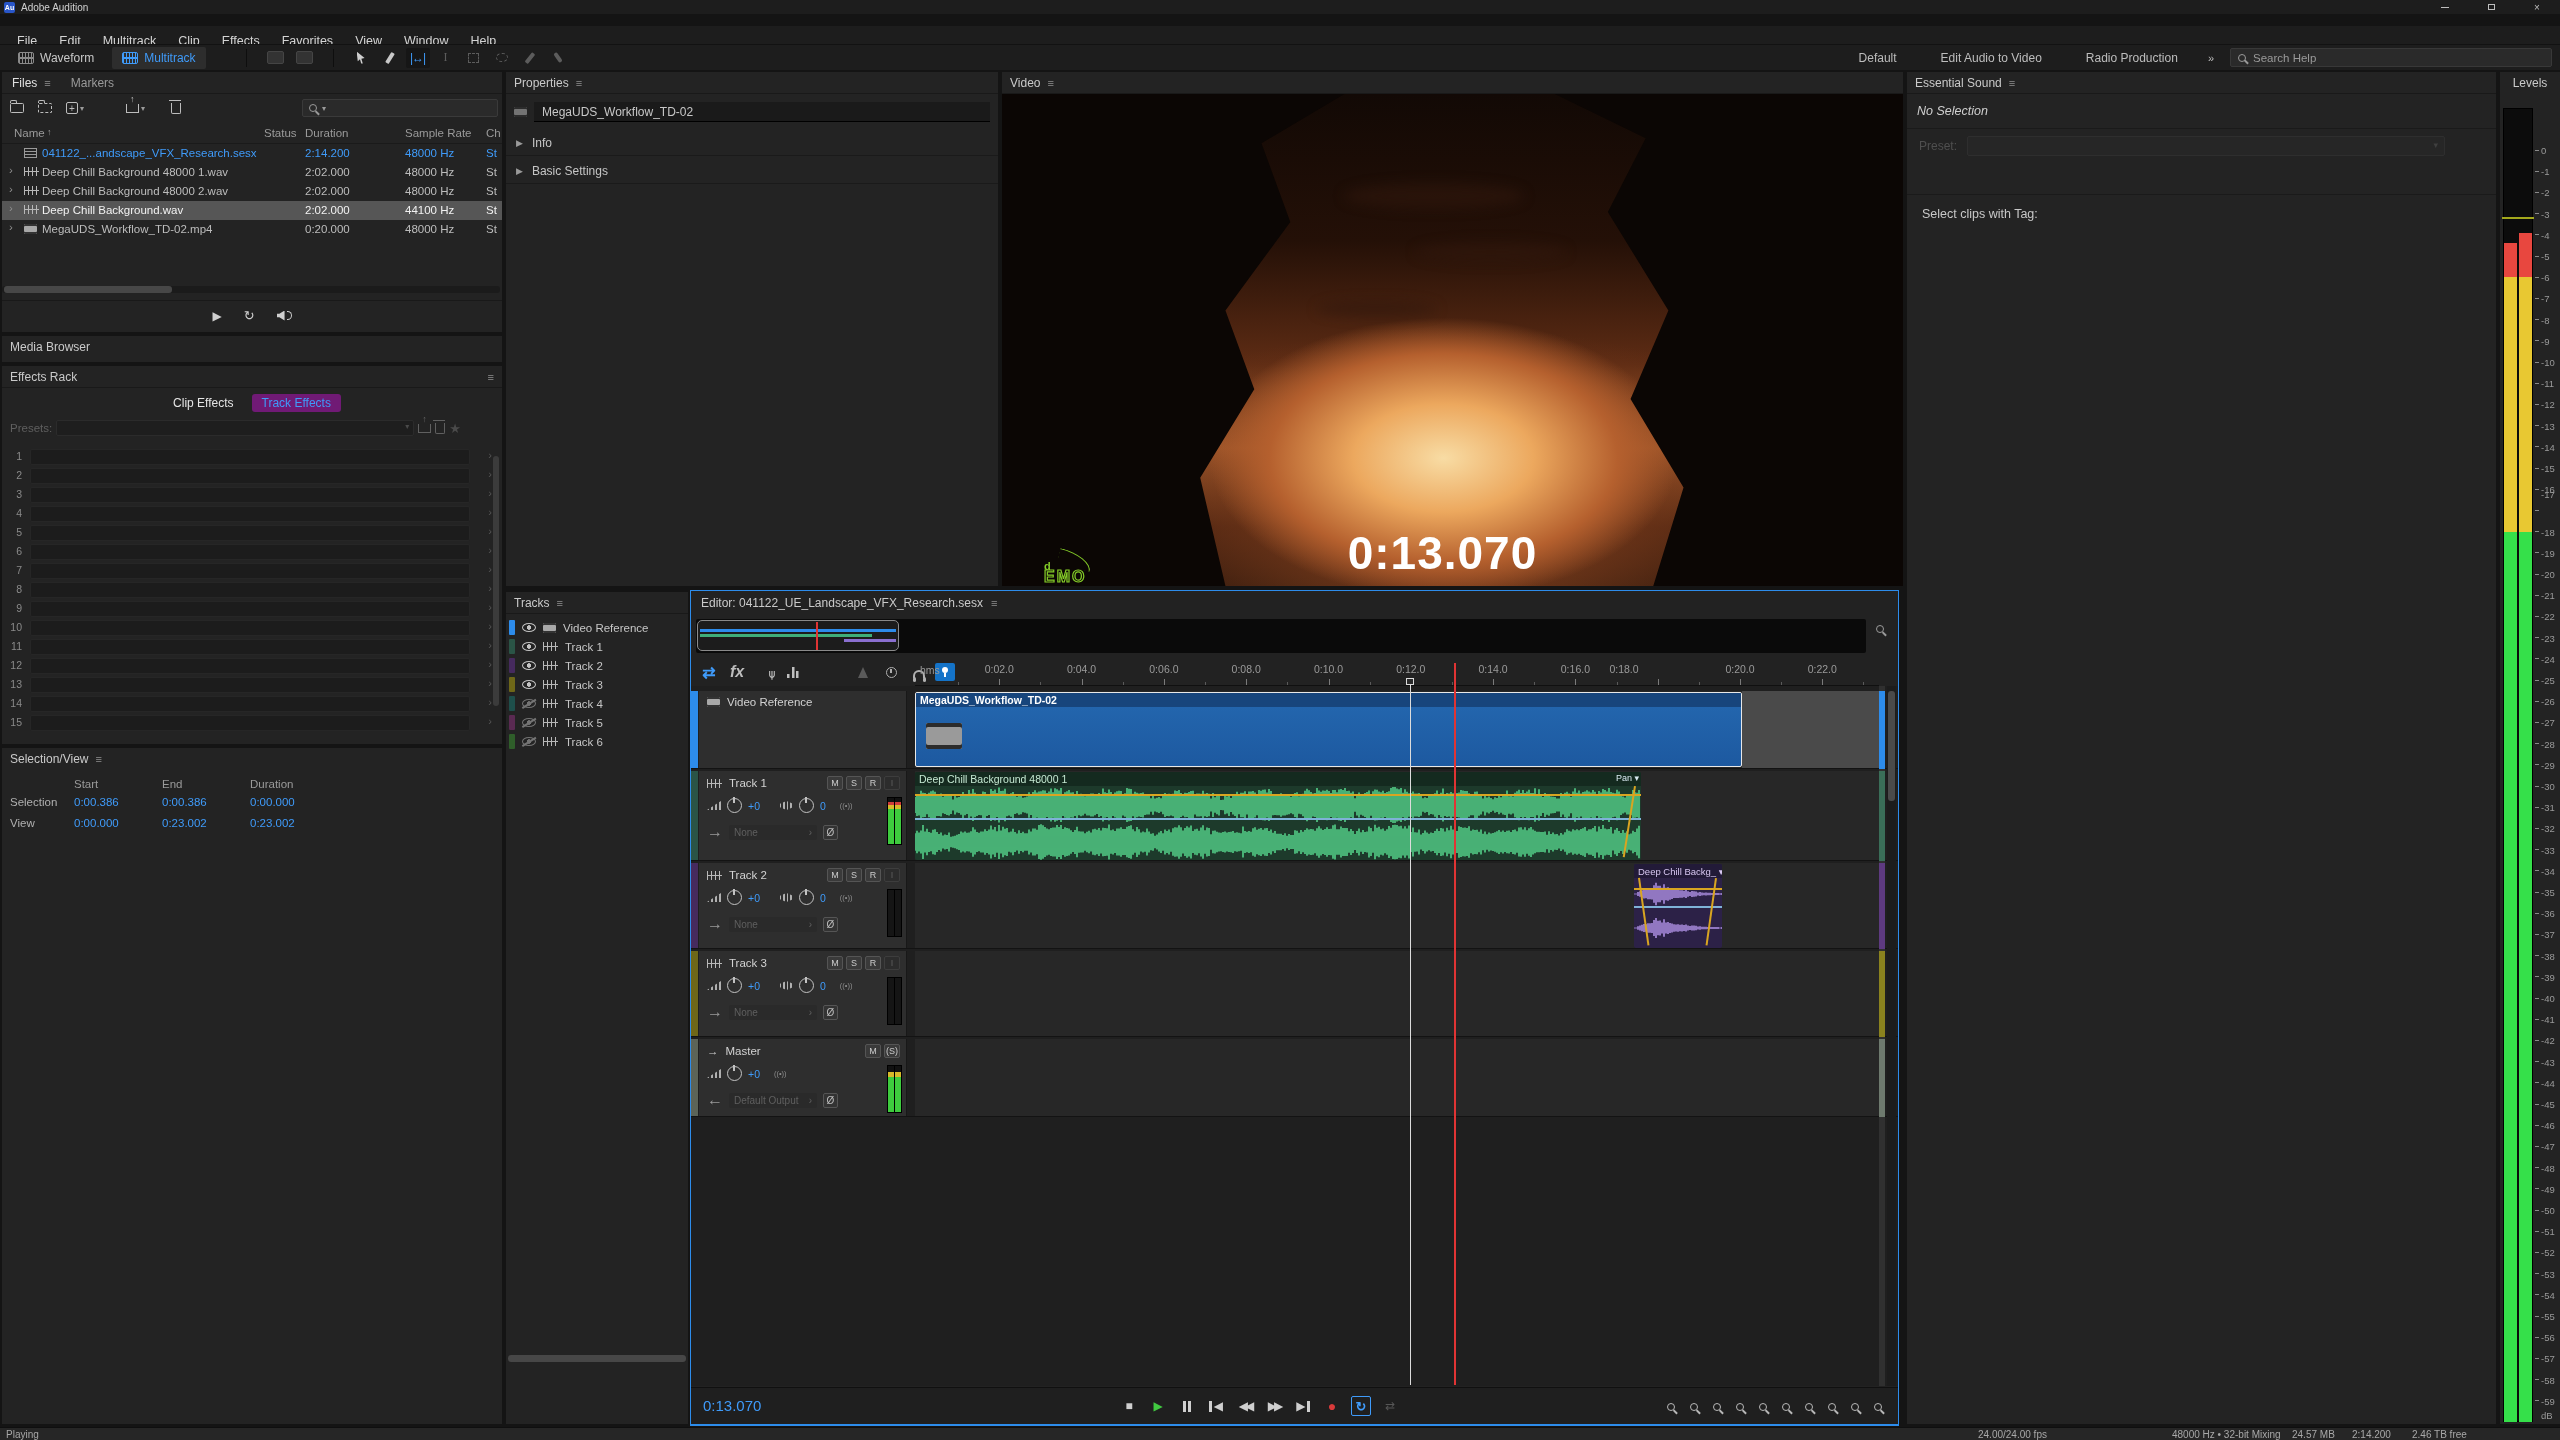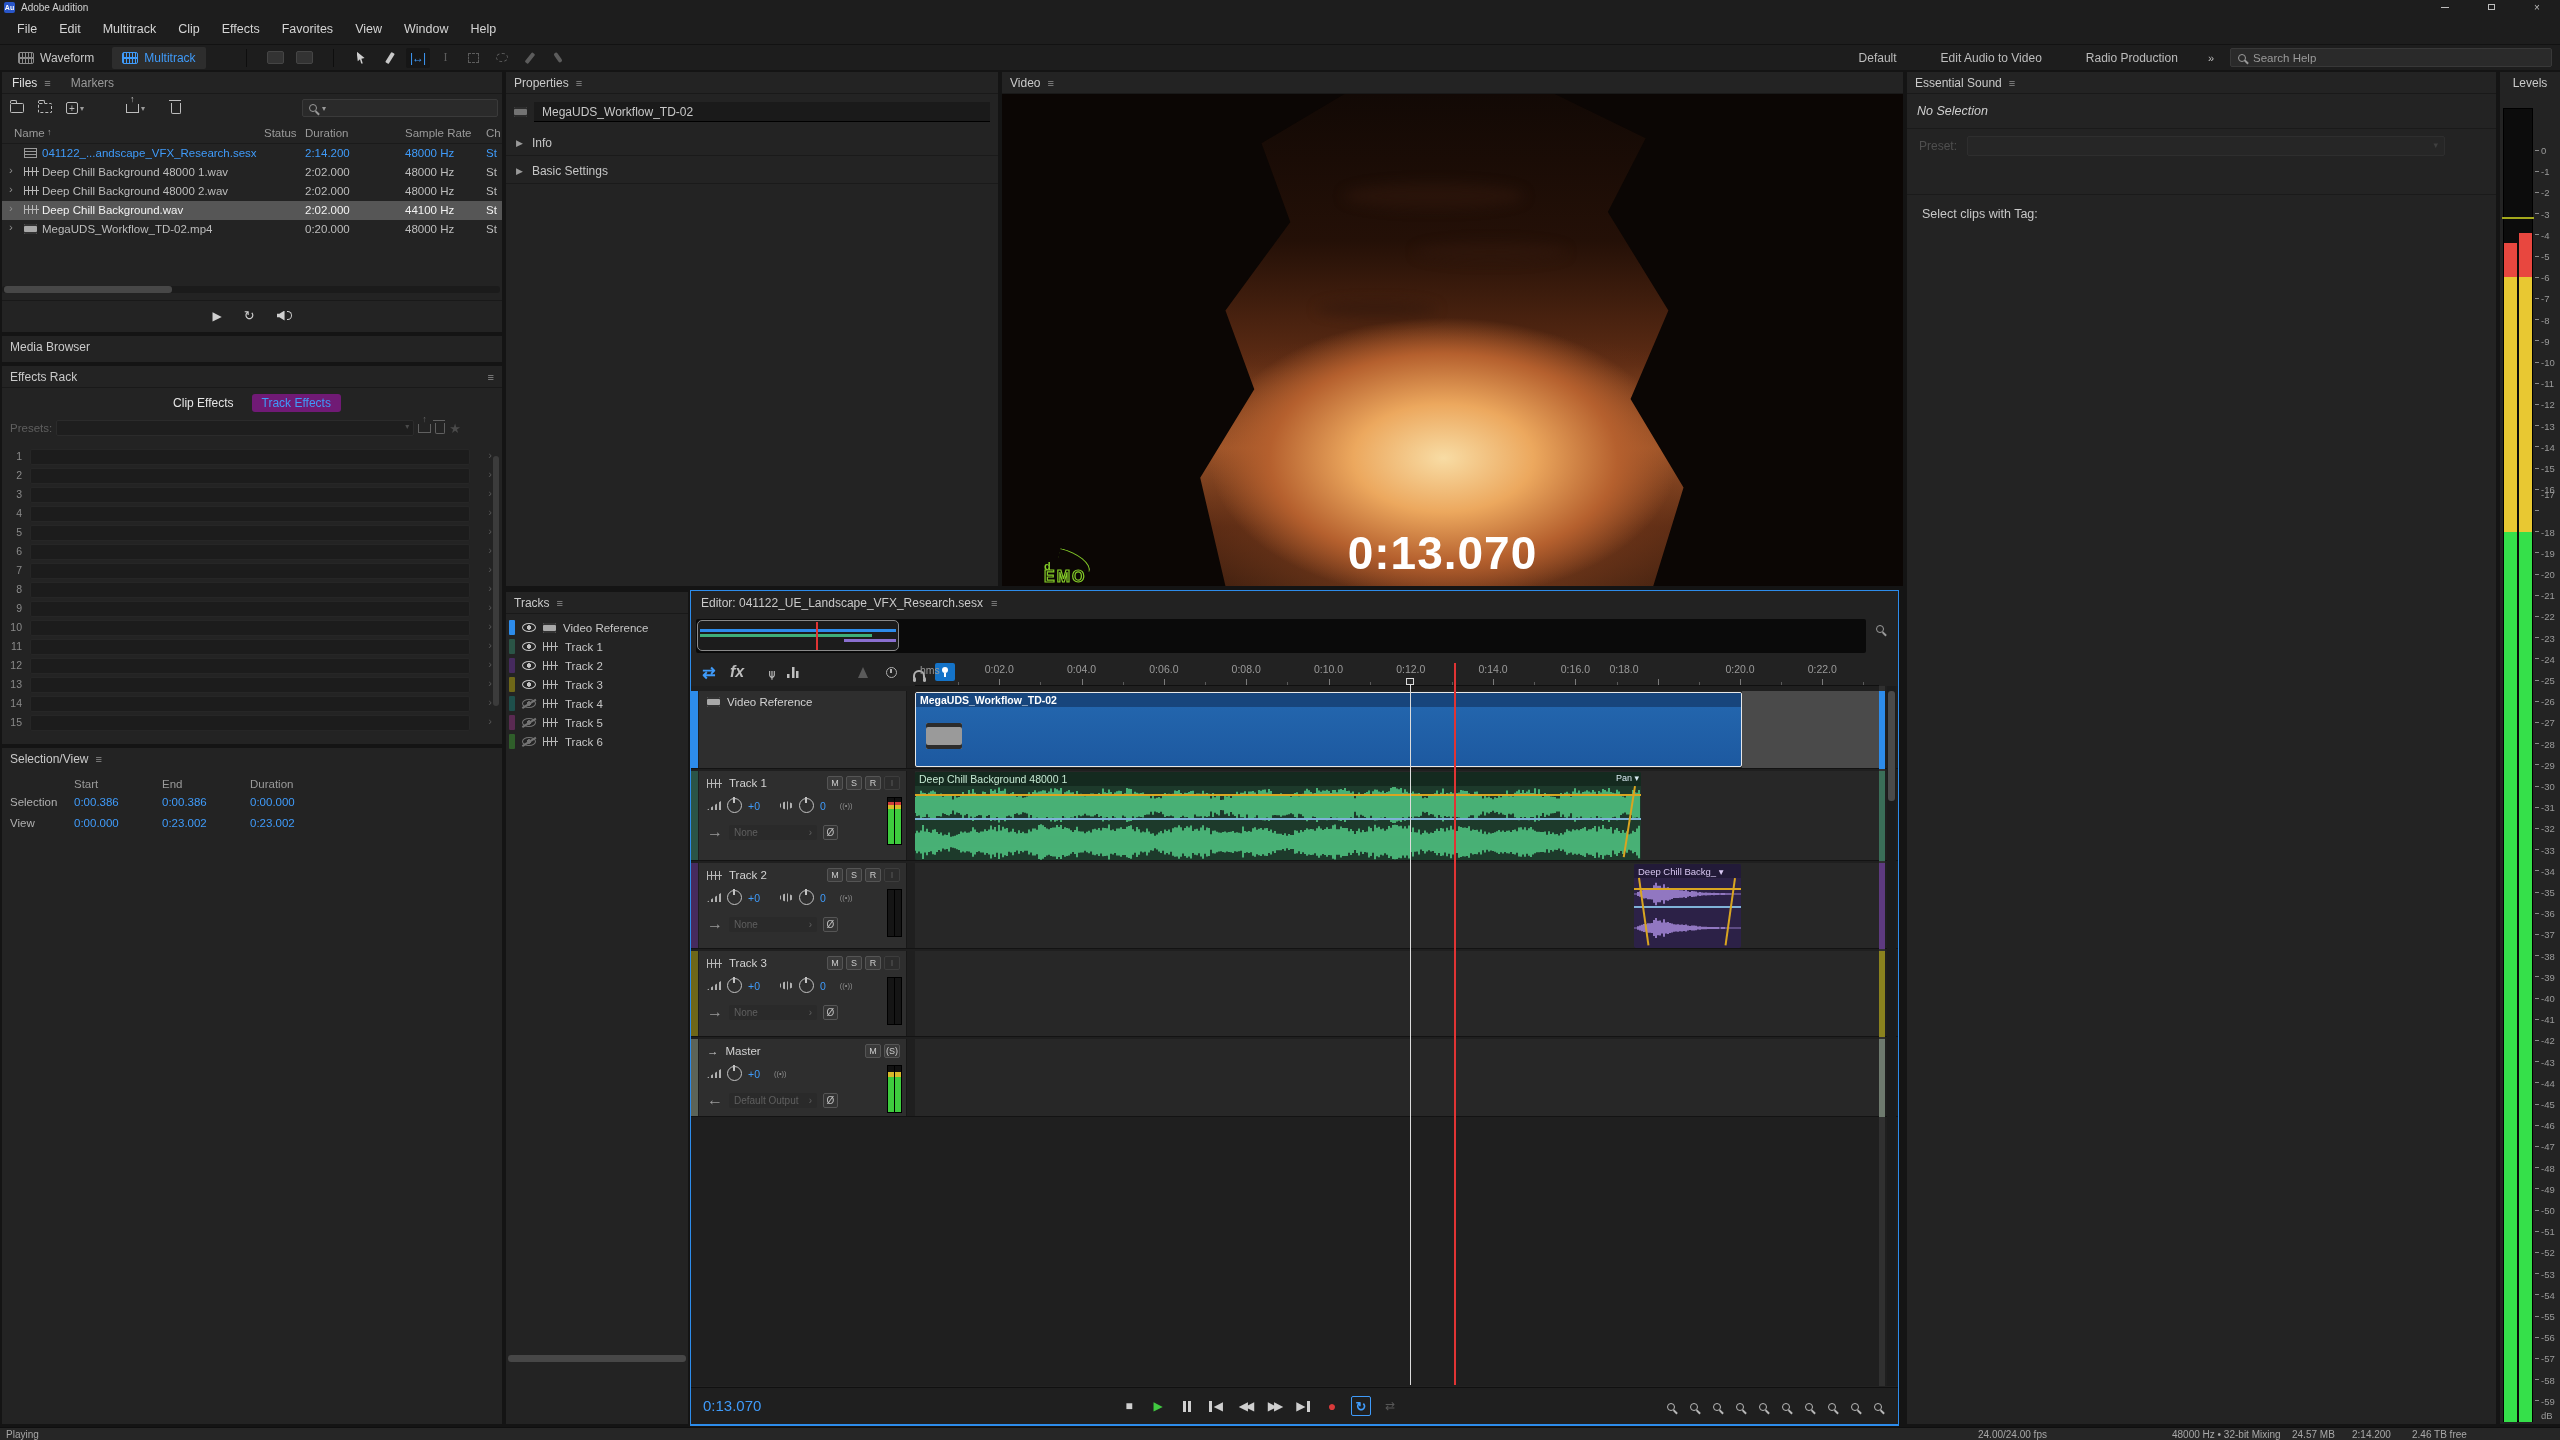--- a/index.html
+++ b/index.html
@@ -4,21 +4,21 @@
 <style>
 *{margin:0;padding:0;box-sizing:border-box}
 html,body{width:2560px;height:1440px;overflow:hidden}
 body{background:#141414;font-family:"Liberation Sans",sans-serif;color:#b8b8b8;position:relative}
 .titlebar{position:absolute;left:0;top:0;width:2560px;height:14px;background:#1d1d1d;display:flex;align-items:center;gap:6px;padding-left:4px;font-size:10px;color:#d0d0d0}
 .aulogo{width:11px;height:11px;background:#2956c9;color:#fff;font-size:7px;font-weight:bold;display:flex;align-items:center;justify-content:center;border-radius:2px}
 .wincontrols{margin-left:auto;display:flex}
 .winbtn{width:46px;height:14px;display:flex;align-items:center;justify-content:center;color:#bdbdbd;font-size:10px}
 .minbar{width:8px;height:1px;background:#bdbdbd}
 .maxbox{width:7px;height:6px;border:1px solid #bdbdbd}
-.menubar{position:absolute;top:14px;left:0;width:2560px;height:30px;background:#1d1d1d;display:flex;align-items:center;padding-left:6px}
+.menubar{position:absolute;top:26px;left:0;width:2560px;height:30px;background:#1d1d1d;display:flex;align-items:center;padding-left:6px}
 .menu-item{padding:0 11px;font-size:12.5px;color:#d4d4d4}
 .toolbar{position:absolute;top:44px;left:0;width:2560px;height:26px;background:#1d1d1d;border-top:1px solid #121212;display:flex;align-items:center;font-size:12px}
 .modebtn{display:flex;align-items:center;gap:6px;height:22px;padding:0 10px;margin-left:8px;border-radius:2px;color:#c8c8c8}
 .modebtn.active{background:#2d2d2d;color:#3f9bfa}
 .modeico{width:16px;height:12px;border:1px solid #8a8a8a;border-radius:2px;background:
  linear-gradient(transparent 42%,#8a8a8a 42% 58%,transparent 58%),
  repeating-linear-gradient(90deg,#8a8a8a 0 1px,transparent 1px 3px)}
 .modebtn.active .modeico{border-color:#3f9bfa;background:
  linear-gradient(transparent 42%,#3f9bfa 42% 58%,transparent 58%),
  repeating-linear-gradient(90deg,#3f9bfa 0 1px,transparent 1px 3px)}
@@ -950,21 +950,21 @@
               <span>›</span>
             </span>
             <span class="fxoff">Ø</span>
           </div>
           <div class="hmeter">
             <div></div>
             <div></div>
           </div>
         </div>
         <div class="elane"></div>
-        <div class="clip aclip2" style="left: 943px; top: 1px; width: 107px; height: 84px;">
+        <div class="clip aclip2" style="left: 943px; top: 1px; width: 88px; height: 84px;">
           <div class="cliplabel">Deep Chill Backg_  ▾</div>
           <svg width="107" height="32" style="position: absolute; left: 0px; top: 14px;">
             <path d="M0 15.5L0 16.5M2 15.4L2 16.6M4 14.1L4 17.9M6 13.3L6 18.7M8 12.3L8 19.7M10 11.4L10 20.6M12 11.7L12 20.3M14 10.8L14 21.2M16 10.7L16 21.3M18 10.4L18 21.6M20 7.2L20 24.8M22 4.8L22 27.2M24 7.8L24 24.2M26 7.7L26 24.3M28 9.8L28 22.2M30 6.2L30 25.8M32 9.7L32 22.3M34 9.3L34 22.7M36 10.3L36 21.7M38 10.9L38 21.1M40 11.9L40 20.1M42 12.0L42 20.0M44 11.9L44 20.1M46 12.3L46 19.7M48 12.2L48 19.8M50 12.8L50 19.2M52 12.0L52 20.0M54 13.3L54 18.7M56 13.9L56 18.1M58 13.1L58 18.9M60 13.2L60 18.8M62 13.4L62 18.6M64 14.5L64 17.5M66 14.1L66 17.9M68 14.6L68 17.4M70 14.7L70 17.3M72 14.5L72 17.5M74 14.8L74 17.2M76 14.7L76 17.3M78 15.0L78 17.0M80 14.8L80 17.2M82 15.0L82 17.0M84 14.9L84 17.1M86 15.3L86 16.7M88 15.0L88 17.0M90 15.0L90 17.0M92 15.3L92 16.7M94 15.3L94 16.7M96 15.3L96 16.7M98 15.5L98 16.5M100 15.4L100 16.6M102 15.4L102 16.6M104 15.5L104 16.5M106 15.5L106 16.5" stroke="#b394ea" stroke-width="1.5"></path>
           </svg>
           <svg width="107" height="32" style="position: absolute; left: 0px; top: 48px;">
             <path d="M0 15.5L0 16.5M2 15.4L2 16.6M4 14.3L4 17.7M6 13.5L6 18.5M8 12.7L8 19.3M10 11.9L10 20.1M12 12.2L12 19.8M14 11.3L14 20.7M16 11.2L16 20.8M18 10.9L18 21.1M20 8.1L20 23.9M22 6.0L22 26.0M24 8.7L24 23.3M26 8.5L26 23.5M28 10.4L28 21.6M30 7.2L30 24.8M32 10.4L32 21.6M34 10.0L34 22.0M36 10.9L36 21.1M38 11.4L38 20.6M40 12.3L40 19.7M42 12.4L42 19.6M44 12.3L44 19.7M46 12.7L46 19.3M48 12.6L48 19.4M50 13.1L50 18.9M52 12.4L52 19.6M54 13.6L54 18.4M56 14.1L56 17.9M58 13.4L58 18.6M60 13.5L60 18.5M62 13.7L62 18.3M64 14.6L64 17.4M66 14.3L66 17.7M68 14.8L68 17.2M70 14.8L70 17.2M72 14.7L72 17.3M74 14.9L74 17.1M76 14.9L76 17.1M78 15.1L78 16.9M80 14.9L80 17.1M82 15.1L82 16.9M84 15.0L84 17.0M86 15.4L86 16.6M88 15.1L88 16.9M90 15.1L90 16.9M92 15.4L92 16.6M94 15.4L94 16.6M96 15.4L96 16.6M98 15.5L98 16.5M100 15.4L100 16.6M102 15.5L102 16.5M104 15.5L104 16.5M106 15.5L106 16.5" stroke="#b394ea" stroke-width="1.5"></path>
           </svg>
           <div class="envline" style="top: 24px;"></div>
           <div class="panline" style="top: 42px;"></div>
           <div class="fadeline" style="left: 4px; top: 14px; height: 68px; transform: rotate(-8deg);"></div>

